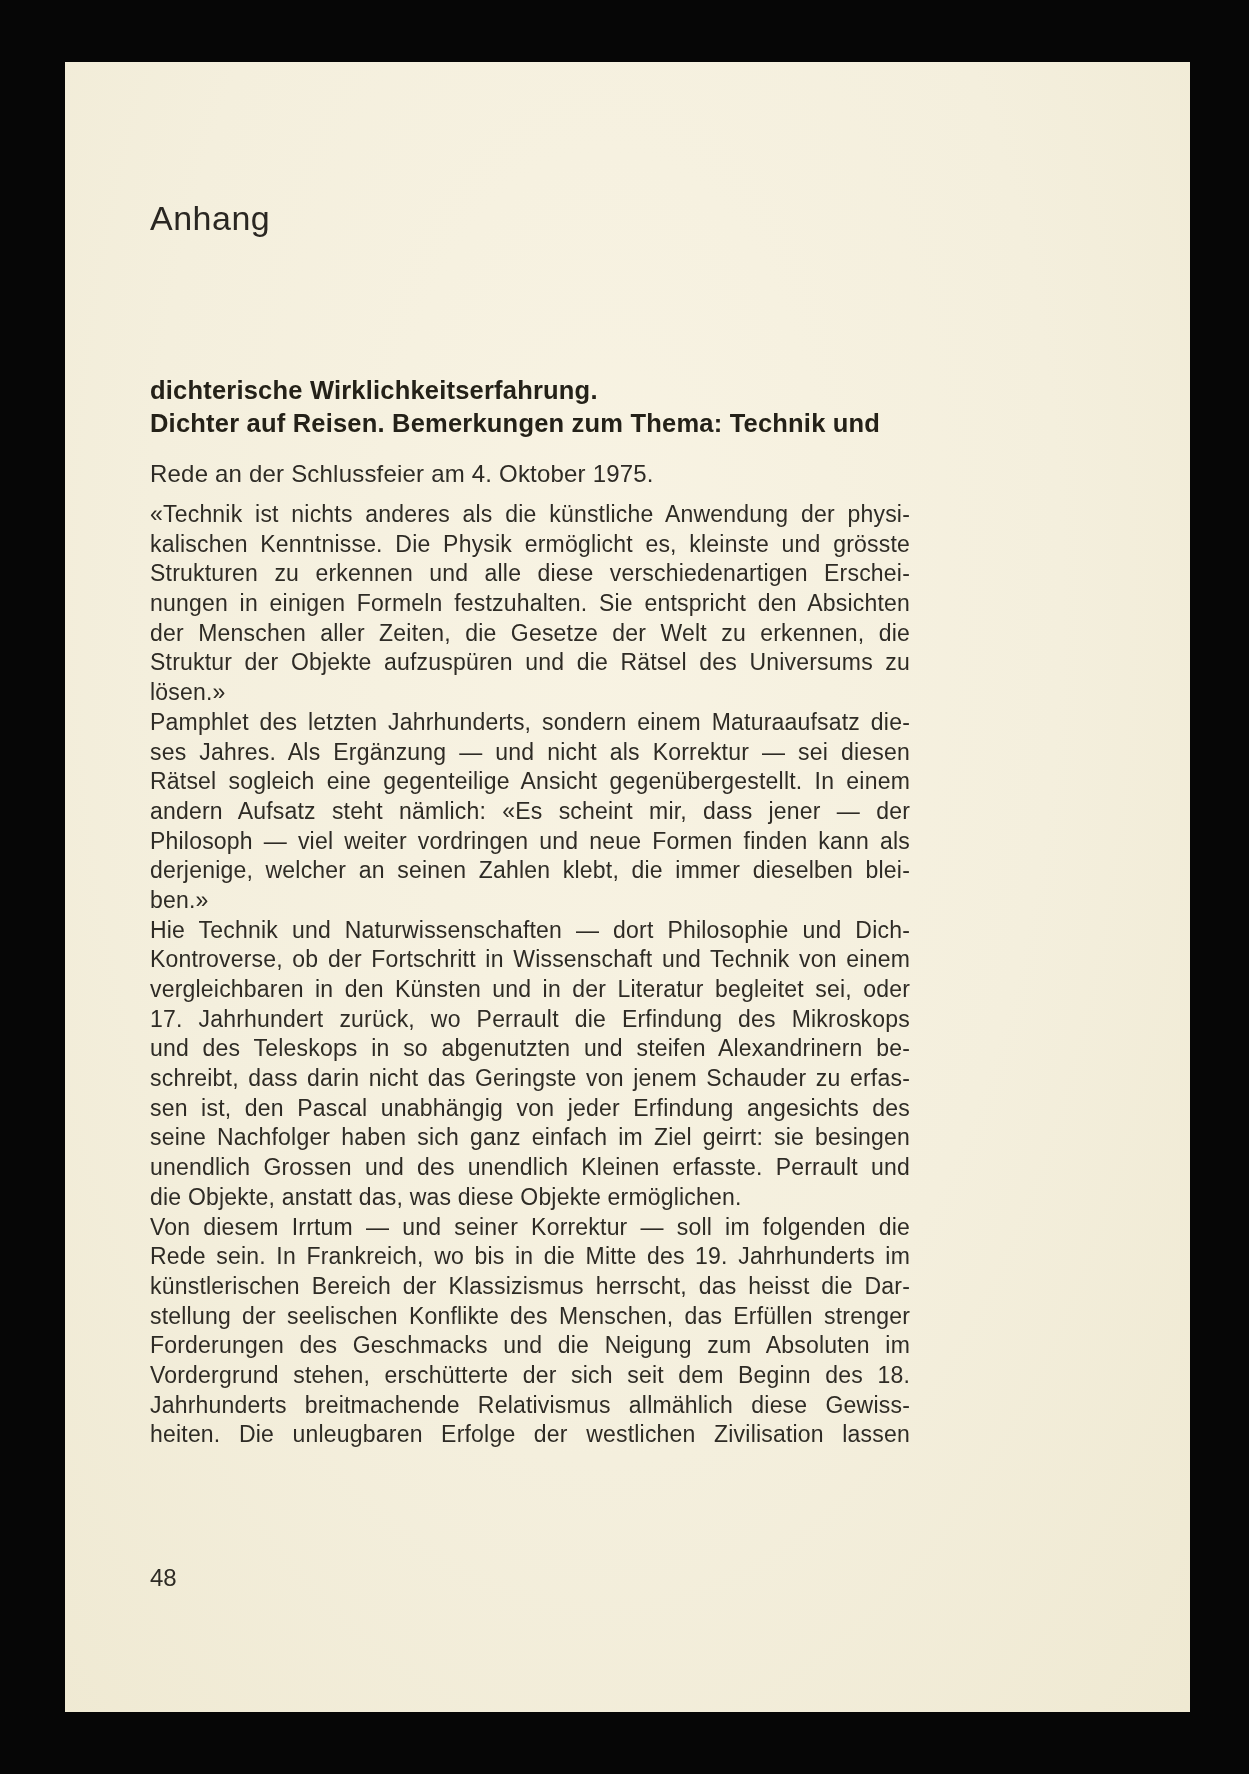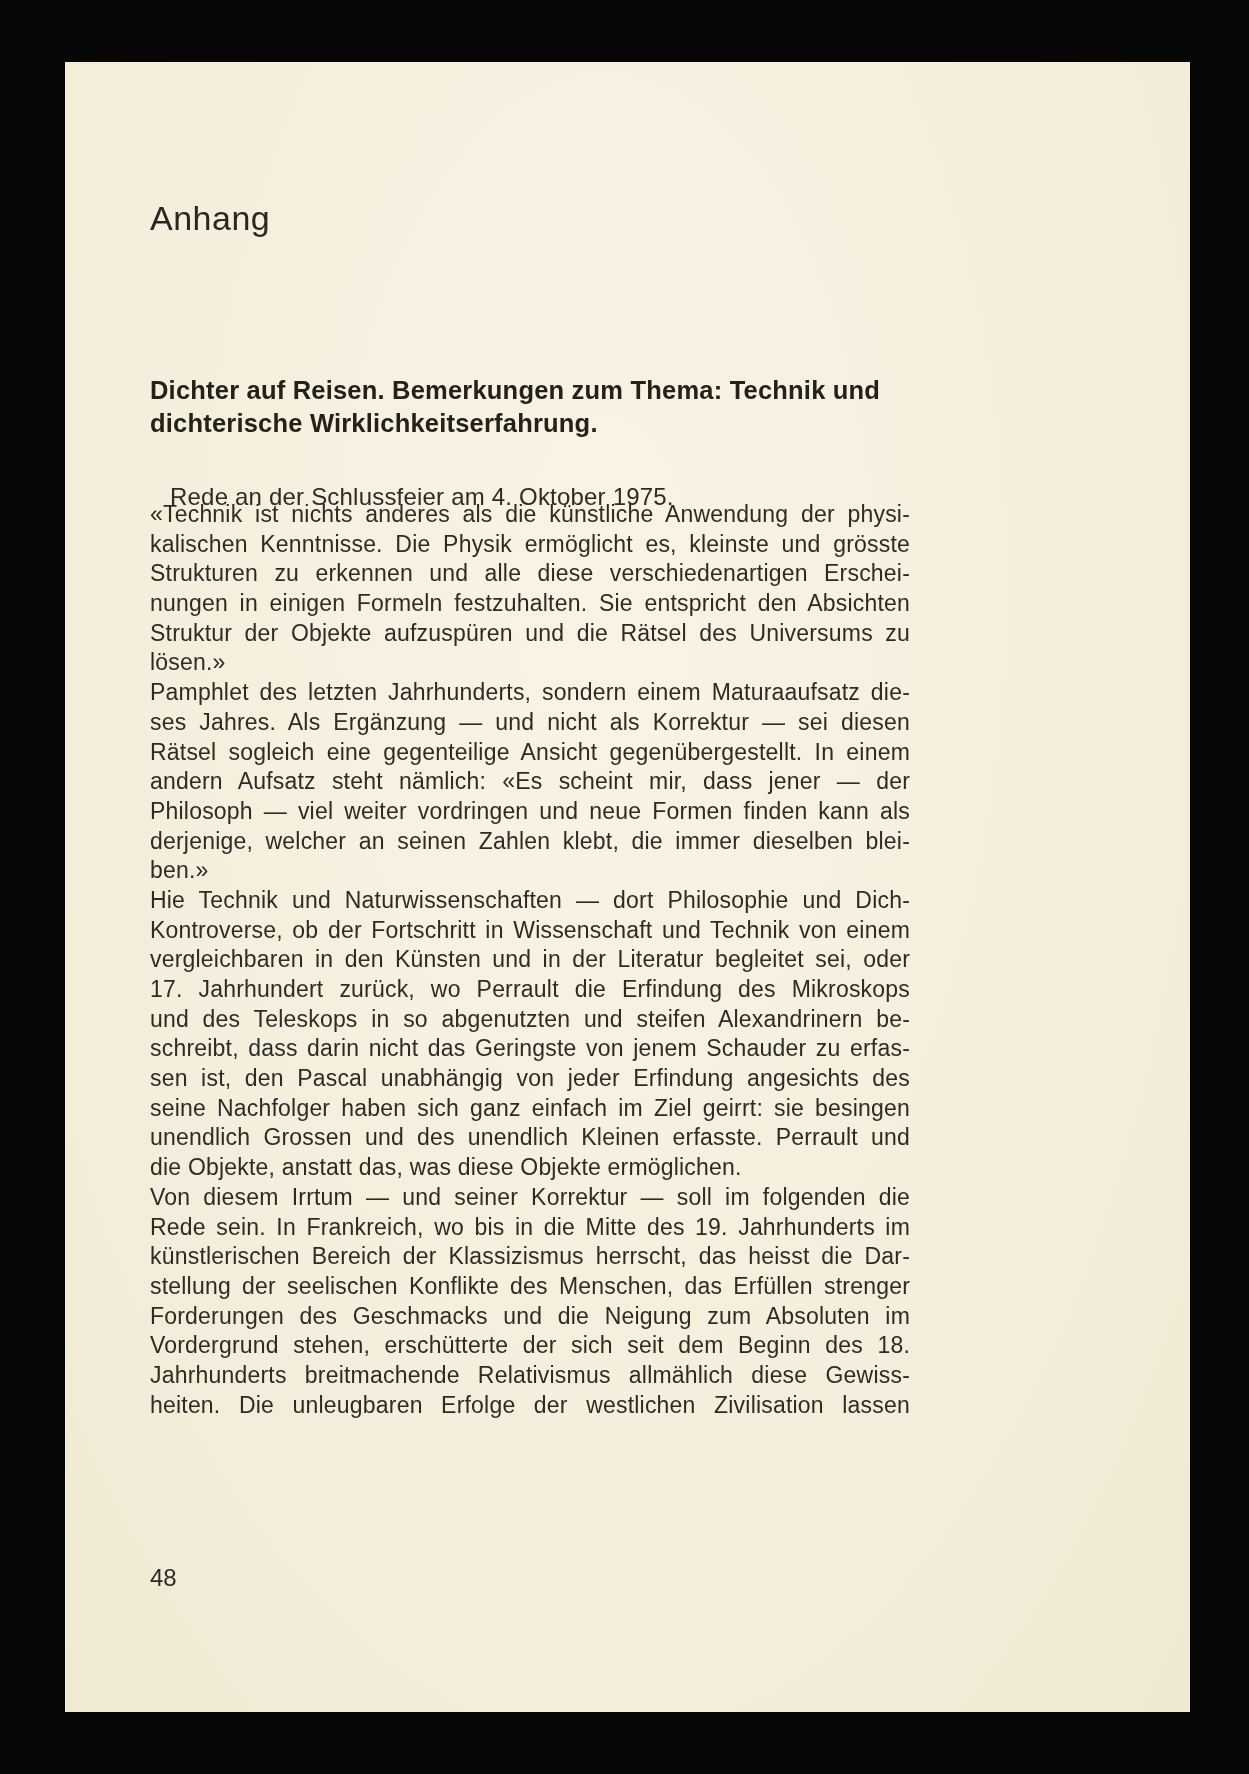--- a/index.html
+++ b/index.html
@@ -42,26 +42,25 @@
     width: 780px;
     font-weight: bold;
     font-size: 25.5px;
     line-height: 33px;
     letter-spacing: 0.2px;
     color: #242118;
   }
   .subtitle {
     position: absolute;
     left: 85px;
-    top: 421px;
+    top: 398px;
     width: 780px;
     font-size: 24px;
     letter-spacing: 0.2px;
     color: #2e2b25;
-    margin-left: 20px;
   }
   .body-text {
     position: absolute;
     left: 85px;
     top: 438px;
     width: 760px;
     font-size: 23px;
     color: #2e2b25;
     letter-spacing: 0.2px;
   }
@@ -89,31 +88,32 @@
 </style>
 </head>
 <body>
 
 <div class="stage">
   <div class="paper">
 
     <div class="section-title">Anhang</div>
 
     <div class="heading">
+      <div>dichterische Wirklichkeitserfahrung.</div>
       <div>Dichter auf Reisen. Bemerkungen zum Thema: Technik und</div>
-      <div>dichterische Wirklichkeitserfahrung.</div>
     </div>
 
     <div class="subtitle">Rede an der Schlussfeier am 4. Oktober 1975.</div>
 
     <div class="body-text" id="body-text">
         <div class="line">«Technik ist nichts anderes als die künstliche Anwendung der physi-</div>
         <div class="line">kalischen Kenntnisse. Die Physik ermöglicht es, kleinste und grösste</div>
         <div class="line">Strukturen zu erkennen und alle diese verschiedenartigen Erschei-</div>
         <div class="line">nungen in einigen Formeln festzuhalten. Sie entspricht den Absichten</div>
+        <div class="line">der Menschen aller Zeiten, die Gesetze der Welt zu erkennen, die</div>
         <div class="line">Struktur der Objekte aufzuspüren und die Rätsel des Universums zu</div>
         <div class="line no-justify">lösen.»</div>
         <div class="line">Pamphlet des letzten Jahrhunderts, sondern einem Maturaaufsatz die-</div>
         <div class="line">ses Jahres. Als Ergänzung — und nicht als Korrektur — sei diesen</div>
         <div class="line">Rätsel sogleich eine gegenteilige Ansicht gegenübergestellt. In einem</div>
         <div class="line">andern Aufsatz steht nämlich: «Es scheint mir, dass jener — der</div>
         <div class="line">Philosoph — viel weiter vordringen und neue Formen finden kann als</div>
         <div class="line">derjenige, welcher an seinen Zahlen klebt, die immer dieselben blei-</div>
         <div class="line no-justify">ben.»</div>
         <div class="line">Hie Technik und Naturwissenschaften — dort Philosophie und Dich-</div>

